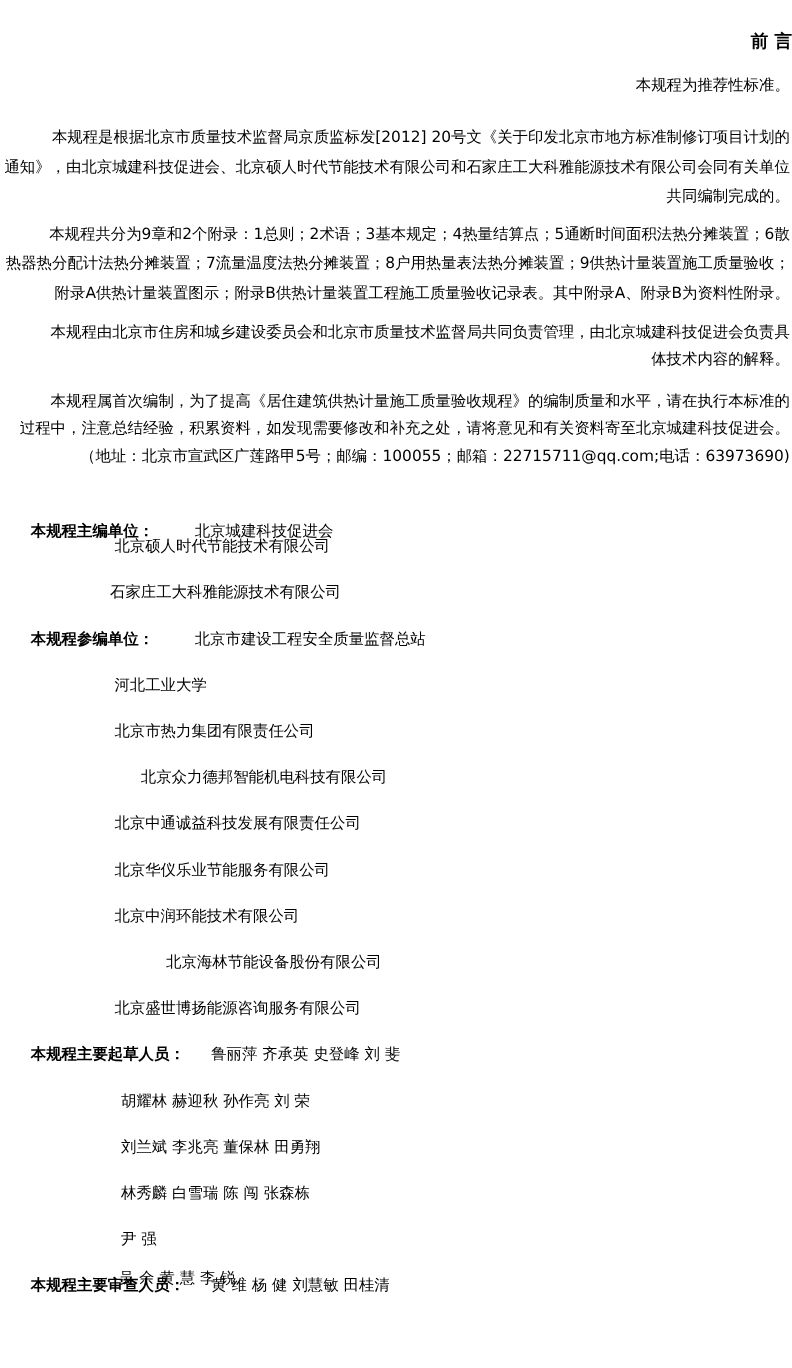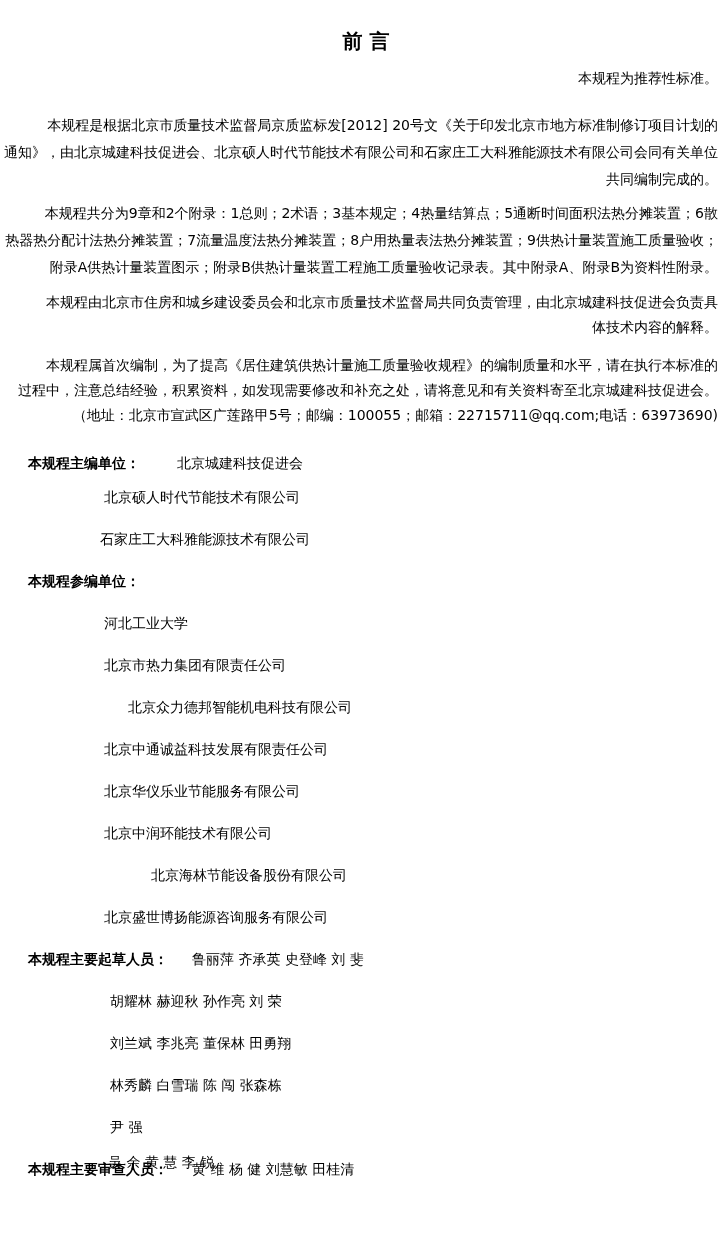--- a/index.html
+++ b/index.html
@@ -9,23 +9,23 @@
     background: #ffffff;
     color: #000000;
     font-family: "DejaVu Sans", sans-serif;
     font-size: 14px;
     position: relative;
     overflow: hidden;
   }
   .doc-title {
     position: absolute;
     left: 12px; right: 0;
-    text-align: center;
+    text-align: right;
     font-weight: bold;
-    font-size: 20px;
+    font-size: 16px;
     white-space: pre;
   }
   .line {
     position: absolute;
     left: 2px;
     right: 2px;
     height: 20px;
     line-height: 20px;
     white-space: pre;
     text-align: right;
@@ -60,33 +60,34 @@
 <div class="line" style="top:230px;">热器热分配计法热分摊装置；7流量温度法热分摊装置；8户用热量表法热分摊装置；9供热计量装置施工质量验收；</div>
 <div class="line" style="top:257px;">附录A供热计量装置图示；附录B供热计量装置工程施工质量验收记录表。其中附录A、附录B为资料性附录。</div>
 
 <div class="line indent" style="top:292px;">本规程由北京市住房和城乡建设委员会和北京市质量技术监督局共同负责管理，由北京城建科技促进会负责具</div>
 <div class="line" style="top:317px;">体技术内容的解释。</div>
 
 <div class="line indent" style="top:355px;">本规程属首次编制，为了提高《居住建筑供热计量施工质量验收规程》的编制质量和水平，请在执行本标准的</div>
 <div class="line" style="top:380px;">过程中，注意总结经验，积累资料，如发现需要修改和补充之处，请将意见和有关资料寄至北京城建科技促进会。</div>
 <div class="line" style="top:405px;">（地址：北京市宣武区广莲路甲5号；邮编：100055；邮箱：22715711@qq.com;电话：63973690)</div>
 
-<div class="sec-row" style="top:453px;">
+<div class="sec-row" style="top:474px;font-family:Liberation Serif, serif;">
   <span class="sec-label">本规程主编单位：</span>
   <span class="sec-first val-units">北京城建科技促进会</span>
 </div>
 <div class="sec-row" style="top:487px;">
   <span class="sec-item ind-units">北京硕人时代节能技术有限公司</span>
 </div>
 <div class="sec-row" style="top:529px;">
   <span class="sec-item" style="left:100px;">石家庄工大科雅能源技术有限公司</span>
 </div>
 
 <div class="sec-row" style="top:571px;">
   <span class="sec-label">本规程参编单位：</span>
+  <span class="sec-first val-units">北京市建设工程安全质量监督总站</span>
 </div>
 <div class="sec-row" style="top:613px;">
   <span class="sec-item ind-units">河北工业大学</span>
 </div>
 <div class="sec-row" style="top:655px;">
   <span class="sec-item ind-units">北京市热力集团有限责任公司</span>
 </div>
 <div class="sec-row" style="top:697px;margin-left:24px;">
   <span class="sec-item ind-units">北京众力德邦智能机电科技有限公司</span>
 </div>

